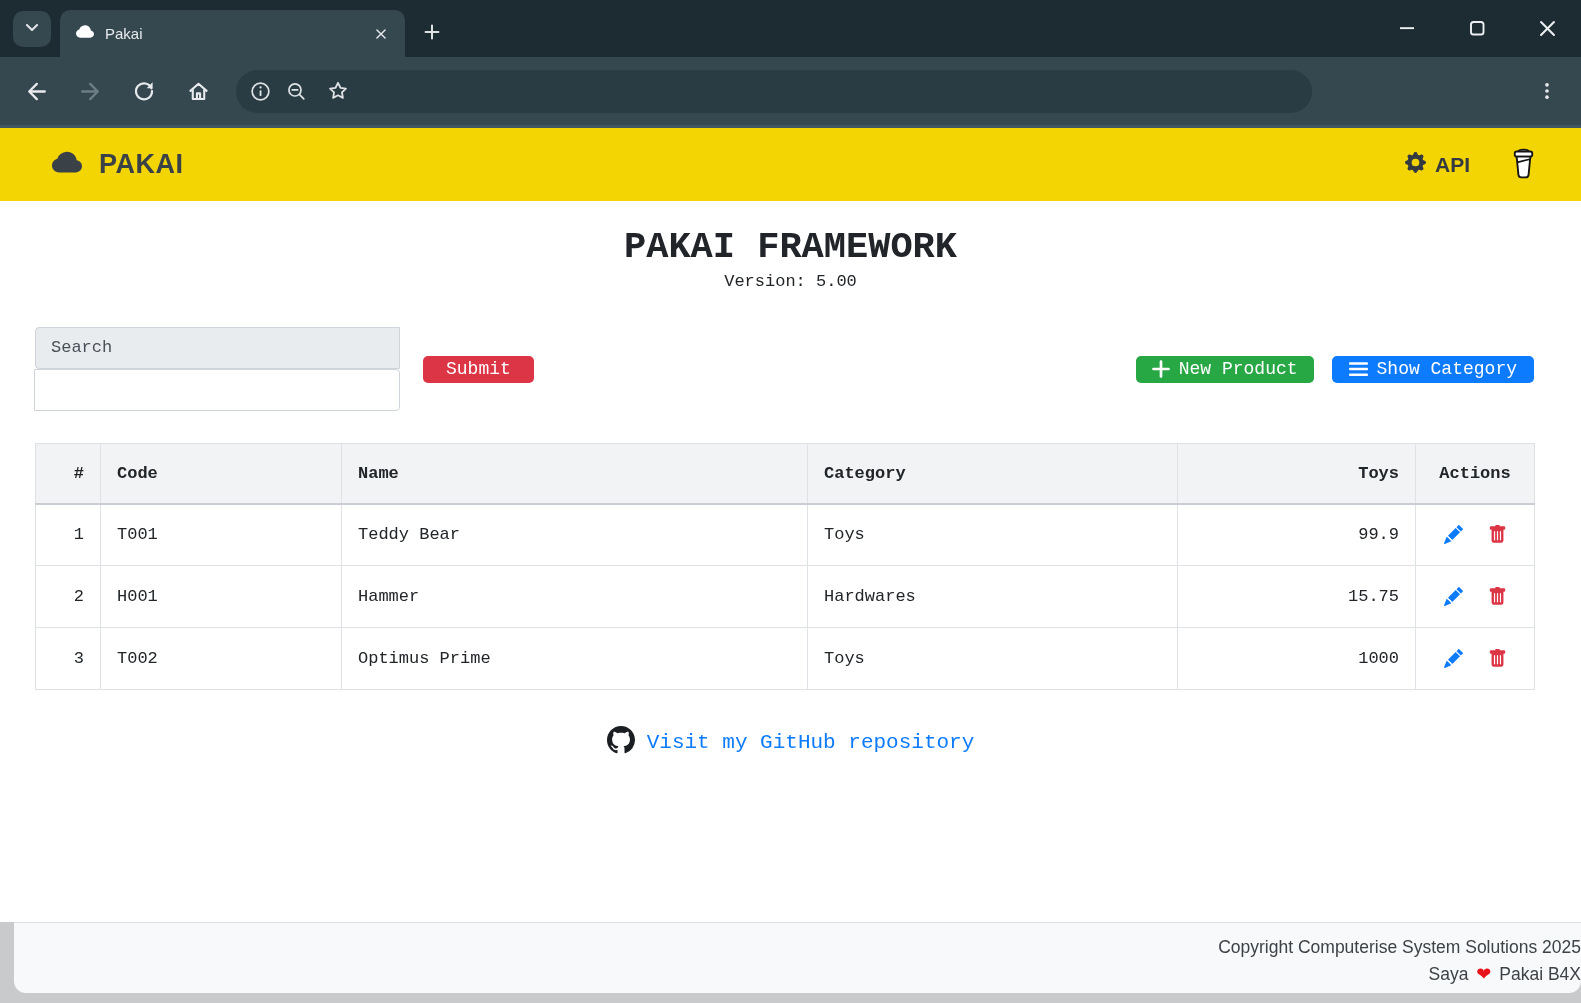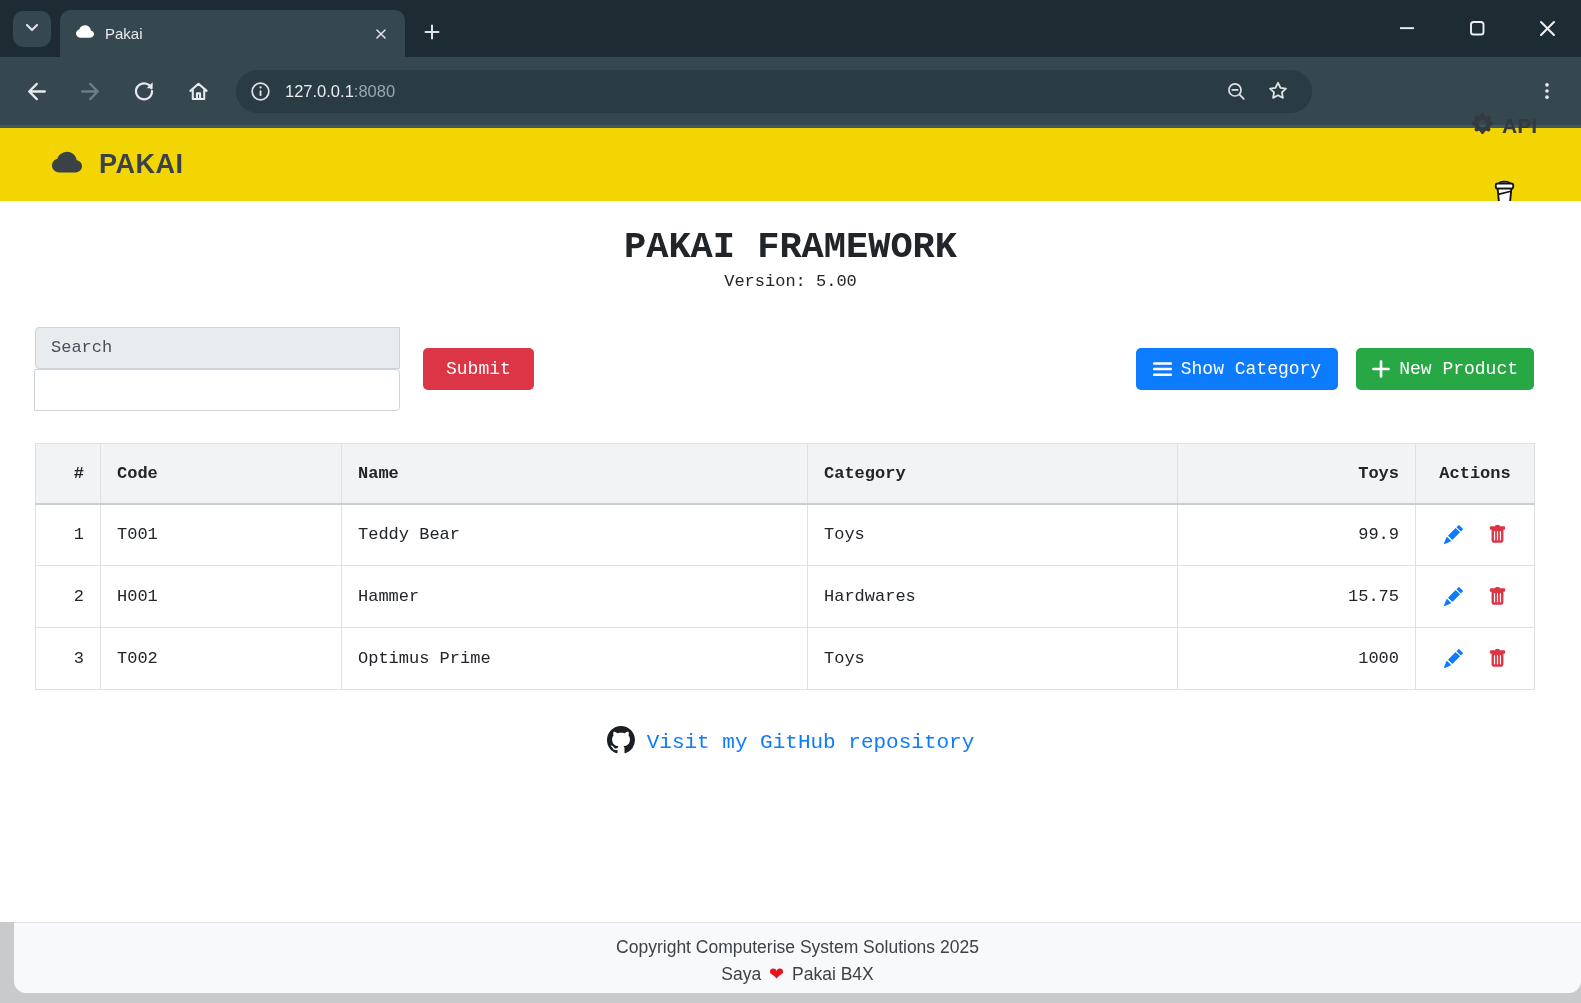--- a/index.html
+++ b/index.html
@@ -24,36 +24,36 @@
   .url-text { font-size: 16.5px; margin-left: 9px; flex: 1; white-space: nowrap; }
   .url-host { color: #e8eaed; }
   .url-port { color: #9aa7ad; }
   .urlbar .nav-icon-btn { margin-right: 2px; }
   .menu-btn { margin-left: auto; }
 
   
   .navbar { height: 73px; background: #f2d503; display: flex; align-items: center; padding: 0 44px 0 48px; flex: 0 0 auto; }
   .brand { display: flex; align-items: center; gap: 13px; cursor: pointer; }
   .brand-text { font-size: 27px; font-weight: bold; color: #3a4147; letter-spacing: .5px; }
-  .navbar-right { margin-left: auto; display: flex; align-items: center; gap: 40px; flex-direction: column; }
+  .navbar-right { margin-left: auto; display: flex; align-items: center; gap: 40px; }
   .api-link { display: flex; align-items: center; gap: 9px; cursor: pointer; }
   .api-text { font-size: 21px; font-weight: bold; color: #343a40; }
   .coffee-link { display: flex; align-items: center; gap: 10px; cursor: pointer; }
   .coffee-text { font-family: "DejaVu Serif", serif; font-style: italic; font-weight: bold; font-size: 26px; color: #161616; letter-spacing: .5px; }
 
   
   .content { flex: 1 1 auto; background: #ffffff; overflow: hidden; font-family: Liberation Mono, monospace; }
   .page-title { margin-top: 25px; text-align: center; font-size: 37px; font-weight: bold; color: #212529; }
   .page-version { text-align: center; font-size: 17px; color: #212529; margin-top: 4px; }
 
   .controls-row { margin: 36px 47px 0 35px; display: flex; align-items: center; }
   .input-group { display: flex; flex-direction: column; }
   .search-addon { background: #e9ecef; border: 1px solid #ced4da; border-radius: 4px 0 0 4px; padding: 0 15px; height: 42px; line-height: 40px; font-size: 17px; color: #495057; }
   .search-input { width: 366px; height: 42px; border: 1px solid #ced4da; border-radius: 0 4px 4px 0; margin-left: -1px; padding: 0 12px; font-size: 17px; color: #212529; outline: none; font-family: inherit; }
-  .btn { height: 42px; border: none; border-radius: 5px; font-size: 18px; color: #fff; display: inline-flex; align-items: center; justify-content: center; gap: 9px; cursor: pointer; font-family: inherit; }
+  .btn { height: 27px; border: none; border-radius: 5px; font-size: 18px; color: #fff; display: inline-flex; align-items: center; justify-content: center; gap: 9px; cursor: pointer; font-family: inherit; }
   .btn-submit { background: #dc3545; padding: 0 23px; margin-left: 23px; }
   .controls-right { margin-left: auto; display: flex; gap: 18px; }
   .btn-category { background: #0d7bfd; padding: 0 17px; }
   .btn-newproduct { background: #28a745; padding: 0 16px; }
 
   table.products { width: calc(100% - 82px); margin: 32px 47px 0 35px; border-collapse: collapse; table-layout: fixed; font-size: 17px; color: #212529; }
   .products col.c-num { width: 65px; } .products col.c-code { width: 241px; } .products col.c-name { width: 466px; }
   .products col.c-cat { width: 370px; } .products col.c-price { width: 238px; } .products col.c-act { width: 119px; }
   .products th, .products td { border: 1px solid #dee2e6; padding: 0 16px; height: 60px; vertical-align: middle; text-align: left; }
   .products td { height: 62px; }
@@ -61,21 +61,21 @@
   .products .col-num { text-align: right; }
   .products .col-price { text-align: right; }
   .products .col-actions { text-align: center; }
   .row-actions { display: flex; justify-content: center; gap: 25px; }
   .icon-btn { background: none; border: none; padding: 0; cursor: pointer; display: inline-flex; }
 
   .github-row { margin-top: 36px; display: flex; align-items: center; justify-content: center; gap: 12px; }
   .github-link { font-size: 21px; color: #0d7bfd; text-decoration: none; cursor: pointer; }
 
   
-  .footer { flex: 0 0 71px; background: #f8f9fa; border-top: 1px solid #dee2e6; border-radius: 0 0 12px 12px; text-align: center; padding-top: 11px; margin-left: 14px; }
+  .footer { flex: 0 0 71px; background: #f8f9fa; border-top: 1px solid #dee2e6; border-radius: 0 0 12px 12px; text-align: right; padding-top: 11px; margin-left: 14px; }
   .footer-line { font-size: 17.5px; color: #3c4248; line-height: 27px; }
   .heart { color: #e8111c; font-size: 18px; padding: 0 3px; }
   .bottom-strip { flex: 0 0 10px; background: #c9cacb; }
 </style>
 </head>
 <body>
 
 <div class="window">
 
   <div class="tabstrip">
@@ -146,21 +146,20 @@
         </svg>
     </span>
     <div class="urlbar">
       <span class="url-info">
         <svg width="23" height="23" viewBox="0 0 24 24">
             <circle cx="12" cy="12" r="8.7" fill="none" stroke="#dfe3e6" stroke-width="1.8"></circle>
             <rect x="11.1" y="10.6" width="1.9" height="6.2" rx=".95" fill="#dfe3e6"></rect>
             <circle cx="12.05" cy="7.7" r="1.15" fill="#dfe3e6"></circle>
           </svg>
       </span>
-      <span class="url-text"><span class="url-host">127.0.0.1</span><span class="url-port">:8080</span></span>
       <span class="nav-icon-btn">
         <svg width="23" height="23" viewBox="0 0 24 24">
             <circle cx="10.4" cy="10.4" r="6.3" fill="none" stroke="#dfe3e6" stroke-width="1.8"></circle>
             <path d="M15.2 15.2 19.6 19.6M7.6 10.4h5.6" fill="none" stroke="#dfe3e6" stroke-width="1.8" stroke-linecap="round"></path>
           </svg>
       </span>
       <span class="nav-icon-btn" style="margin-right:0">
         <svg width="24" height="24" viewBox="0 0 24 24">
             <path d="M12 3.8l2.45 4.97 5.48.8-3.97 3.87.94 5.46L12 16.32l-4.9 2.58.94-5.46-3.97-3.87 5.48-.8z" fill="none" stroke="#dfe3e6" stroke-width="1.8" stroke-linejoin="round"></path>
           </svg>
@@ -210,33 +209,33 @@
     <div class="page-title">PAKAI FRAMEWORK</div>
     <div class="page-version">Version: 5.00</div>
 
     <div class="controls-row">
       <div class="input-group">
         <span class="search-addon">Search</span>
         <input class="search-input" type="text" value="" style="">
       </div>
       <button class="btn btn-submit">Submit</button>
       <div class="controls-right">
+        <button class="btn btn-newproduct">
+          <svg width="18" height="18" viewBox="0 0 18 18">
+              <path d="M9 1.5v15M1.5 9h15" stroke="#fff" stroke-width="2.7" stroke-linecap="round"></path>
+            </svg>
+          <span>New Product</span>
+        </button>
         <button class="btn btn-category">
           <svg width="19" height="16" viewBox="0 0 19 16">
               <rect x="0" y="1.2" width="19" height="2.5" rx="1" fill="#fff"></rect>
               <rect x="0" y="6.8" width="19" height="2.5" rx="1" fill="#fff"></rect>
               <rect x="0" y="12.4" width="19" height="2.5" rx="1" fill="#fff"></rect>
             </svg>
           <span>Show Category</span>
-        </button>
-        <button class="btn btn-newproduct">
-          <svg width="18" height="18" viewBox="0 0 18 18">
-              <path d="M9 1.5v15M1.5 9h15" stroke="#fff" stroke-width="2.7" stroke-linecap="round"></path>
-            </svg>
-          <span>New Product</span>
         </button>
       </div>
     </div>
 
     <table class="products">
       <colgroup>
           <col class="c-num">
           <col class="c-code">
           <col class="c-name">
           <col class="c-cat">

